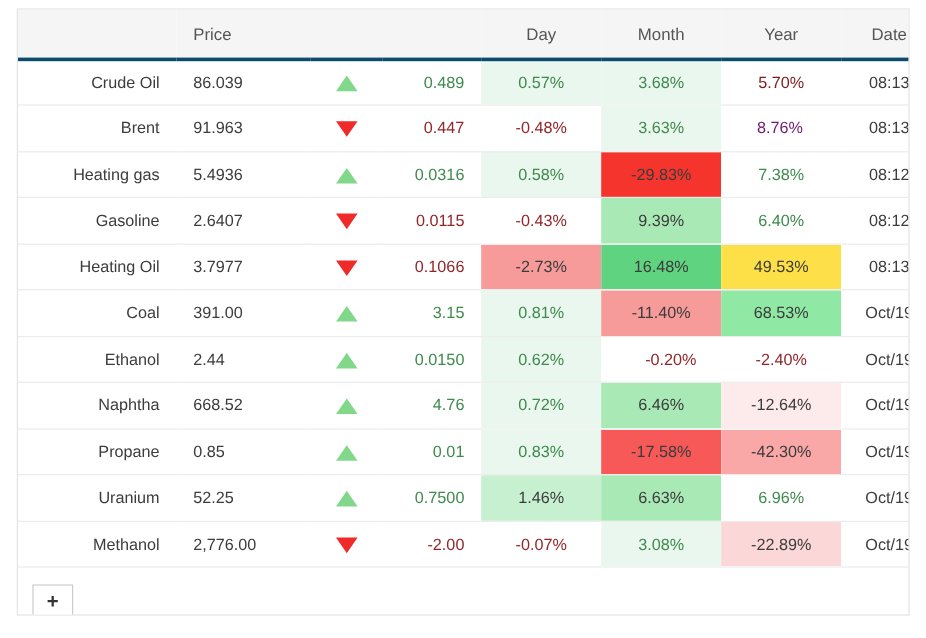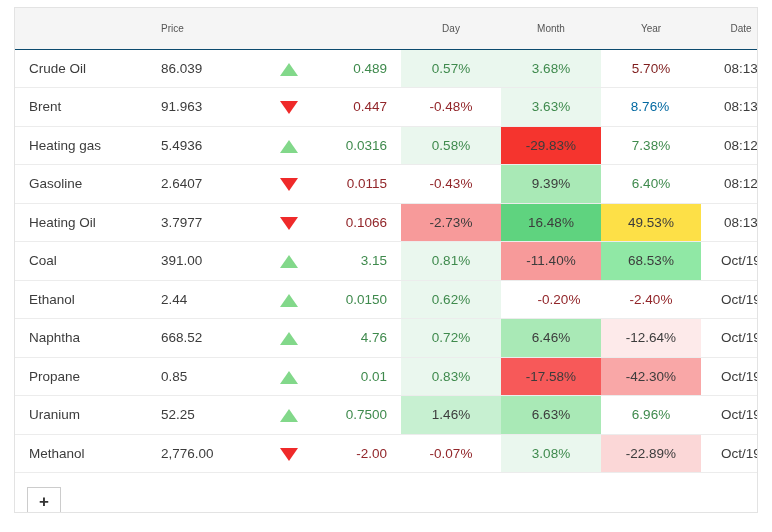--- a/index.html
+++ b/index.html
@@ -32,22 +32,22 @@
     table-layout: fixed;
     font-size: 13.5px;
     color: #3c3c3c;
   }
 
   table.quotes thead th {
     background: #f5f5f5;
     height: 41px;
     font-weight: normal;
     color: #555555;
-    font-size: 10px;
-    border-bottom: 1px solid #0c4a6e;
+    font-size: 14px;
+    border-bottom: 3px solid #0c4a6e;
     padding: 0 14px;
     box-sizing: border-box;
   }
 
   th.col-name   { width: 132px; text-align: left; }
   th.col-price  { width: 112px; text-align: left; padding-left: 18px; }
   th.col-arrow  { width: 60px;  }
   th.col-change { width: 82px;  }
   th.col-day    { width: 100px; text-align: center; }
   th.col-month  { width: 100px; text-align: center; }
@@ -56,21 +56,21 @@
 
   table.quotes tbody td {
     height: 38.5px;
     border-bottom: 1px solid #ececec;
     padding: 0 14px;
     box-sizing: border-box;
     white-space: nowrap;
     overflow: hidden;
   }
 
-  td.c-name   { text-align: left;  color: #3c3c3c; margin-top: 40px; }
+  td.c-name   { text-align: right;  color: #3c3c3c; margin-top: 40px; }
   td.c-price  { text-align: left;  color: #3c3c3c; padding-left: 18px; }
   td.c-arrow  { text-align: center; padding: 0; }
   td.c-change { text-align: right; padding-right: 18px; }
   td.c-day,
   td.c-month,
   td.c-year   { text-align: center; padding: 0; }
   td.c-date   { text-align: center; color: #3c3c3c; padding: 0; }
 
   .up    { color: #3f8a4d; }
   .down  { color: #92262a; }
@@ -140,21 +140,21 @@
           <td class="c-year" style="background: rgb(255, 255, 255); color: #7f1d1d;">5.70%</td>
           <td class="c-date">08:13</td>
         </tr>
         <tr>
           <td class="c-name">Brent</td>
           <td class="c-price">91.963</td>
           <td class="c-arrow"><span class="arrow down-arrow"></span></td>
           <td class="c-change down">0.447</td>
           <td class="c-day" style="background: rgb(255, 255, 255); color: rgb(146, 38, 42);">-0.48%</td>
           <td class="c-month" style="background: rgb(234, 247, 238); color: rgb(63, 138, 77);">3.63%</td>
-          <td class="c-year" style="background: rgb(255, 255, 255); color: #0369a1; padding-left: 12px;">8.76%</td>
+          <td class="c-year" style="background: rgb(255, 255, 255); color: #701a75; padding-left: 12px;">8.76%</td>
           <td class="c-date">08:13</td>
         </tr>
         <tr>
           <td class="c-name">Heating gas</td>
           <td class="c-price">5.4936</td>
           <td class="c-arrow"><span class="arrow up-arrow"></span></td>
           <td class="c-change up">0.0316</td>
           <td class="c-day" style="background: rgb(234, 247, 238); color: rgb(63, 138, 77);">0.58%</td>
           <td class="c-month" style="background: rgb(245, 52, 46); color: rgb(60, 60, 60);">-29.83%</td>
           <td class="c-year" style="background: rgb(255, 255, 255); color: rgb(63, 138, 77);">7.38%</td>

